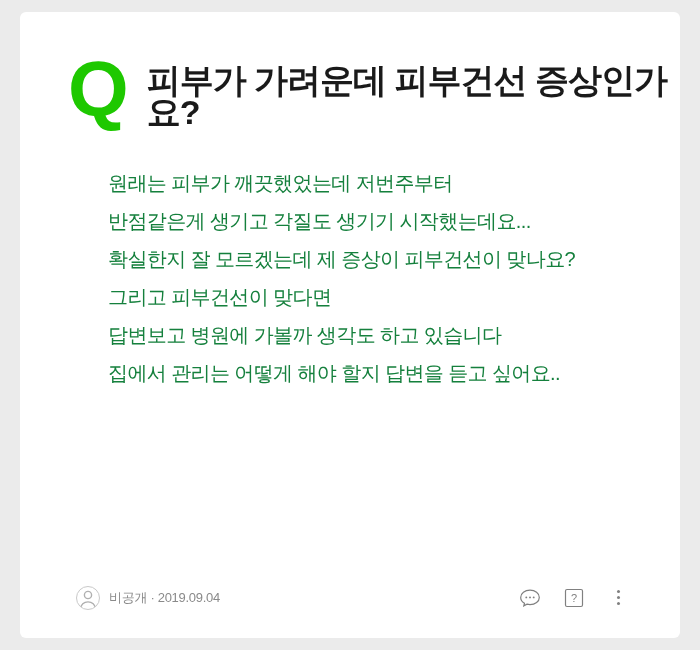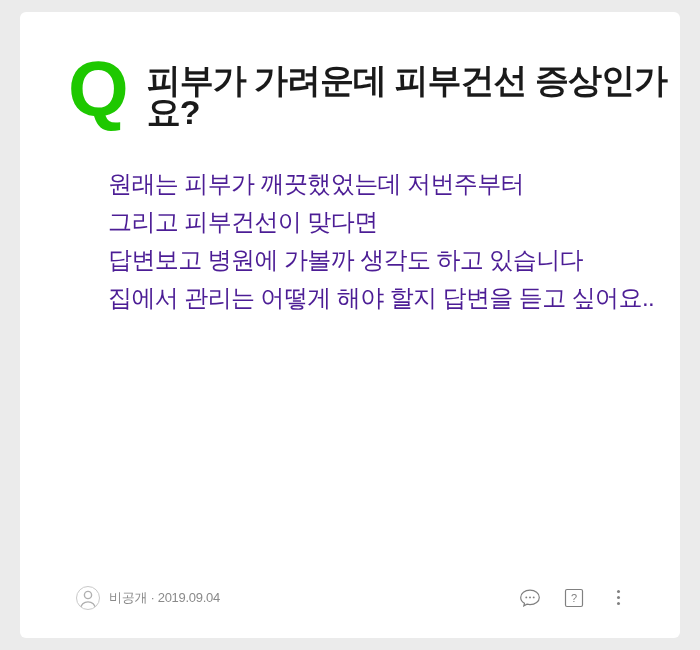--- a/index.html
+++ b/index.html
@@ -47,22 +47,22 @@
     color: #1a1a1a;
     letter-spacing: -1px;
     line-height: 32px;
     padding-top: 14px;
   }
   .q-body {
     padding: 62px 0 0 88px;
   }
   .q-body p {
     margin: 0 0 11px 0;
-    font-size: 24px;
-    color: #4c1d95;
+    font-size: 20px;
+    color: #15803d;
     letter-spacing: -0.6px;
     line-height: 27px;
   }
   .footer {
     position: absolute;
     left: 0;
     right: 0;
     bottom: 0;
     height: 72px;
     display: flex;
@@ -129,20 +129,22 @@
 
 <div class="card">
 
   <div class="question-header">
     <div class="q-mark">Q</div>
     <div class="q-title">피부가 가려운데 피부건선 증상인가요?</div>
   </div>
 
   <div class="q-body">
     <p>원래는 피부가 깨끗했었는데 저번주부터</p>
+    <p>반점같은게 생기고 각질도 생기기 시작했는데요...</p>
+    <p>확실한지 잘 모르겠는데 제 증상이 피부건선이 맞나요?</p>
     <p>그리고 피부건선이 맞다면</p>
     <p>답변보고 병원에 가볼까 생각도 하고 있습니다</p>
     <p>집에서 관리는 어떻게 해야 할지 답변을 듣고 싶어요..</p>
   </div>
 
   <div class="footer">
     <div class="author">
       <div class="avatar">
         <svg width="22" height="22" viewBox="0 0 22 22" aria-hidden="true">
           <circle cx="11" cy="8" r="3.6" fill="none" stroke="#b0b0b0" stroke-width="1.4"></circle>

